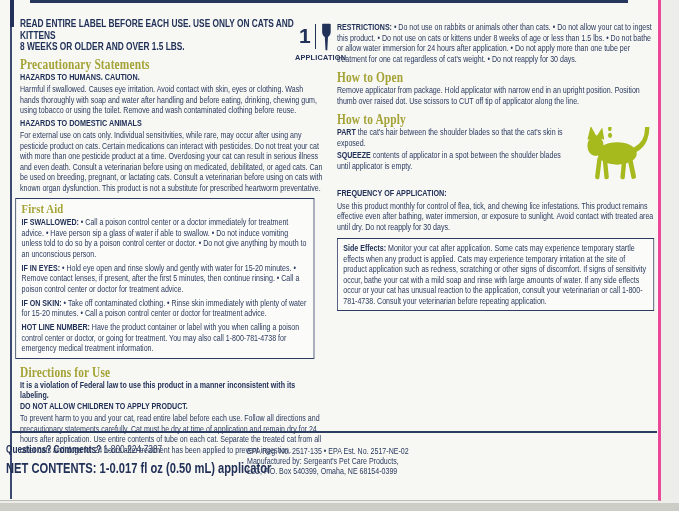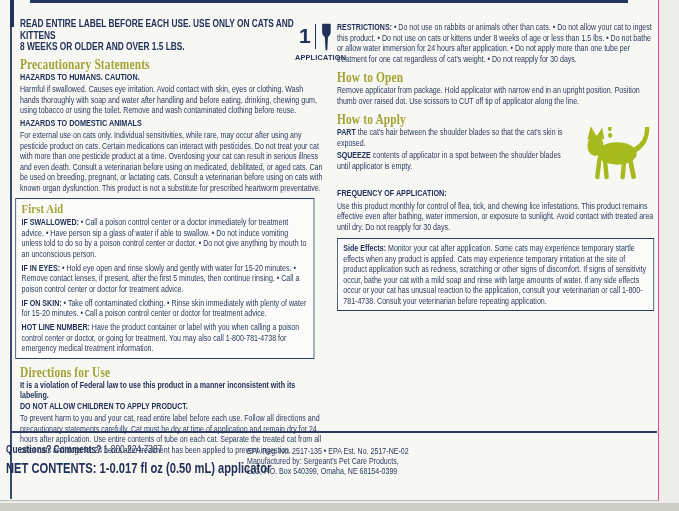--- a/index.html
+++ b/index.html
@@ -5,21 +5,21 @@
   html,body{margin:0;padding:0;}
   body{
     width:679px;height:511px;position:relative;overflow:hidden;
     background:#ededea;
     font-family:"Liberation Sans",sans-serif;
     -webkit-font-smoothing:antialiased;
   }
   .label{
     position:absolute;left:0;top:0;width:658px;height:500px;
     background:#f7f7f4;
-    border-right:1px solid #ec4899;
+    border-right:3px solid #ec4899;
     border-bottom:1px solid #bdbdb7;
   }
   .bottom-band{position:absolute;left:0;top:503px;width:679px;height:8px;background:#cdcdc8;}
   .top-strip{position:absolute;left:30px;top:0;width:598px;height:3px;background:#27365c;}
   .left-border{position:absolute;left:10px;top:0;width:2px;height:499px;background:#3a4a70;}
   .left-border-top{position:absolute;left:10px;top:0;width:4px;height:27px;background:#22315a;}
   .t{font-size:9px;line-height:10.5px;color:#2a3a5e;letter-spacing:0;margin:0;}
   .b{font-weight:bold;color:#223158;}
   .cap{font-weight:bold;color:#223158;font-size:9.2px;}
   .h-olive{

